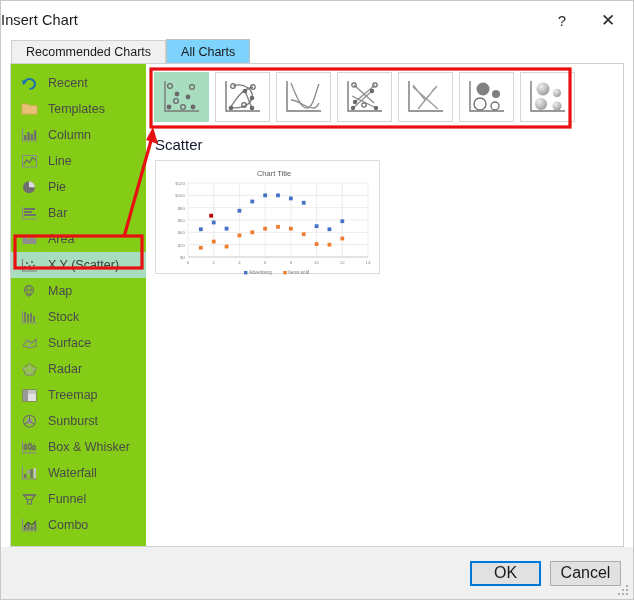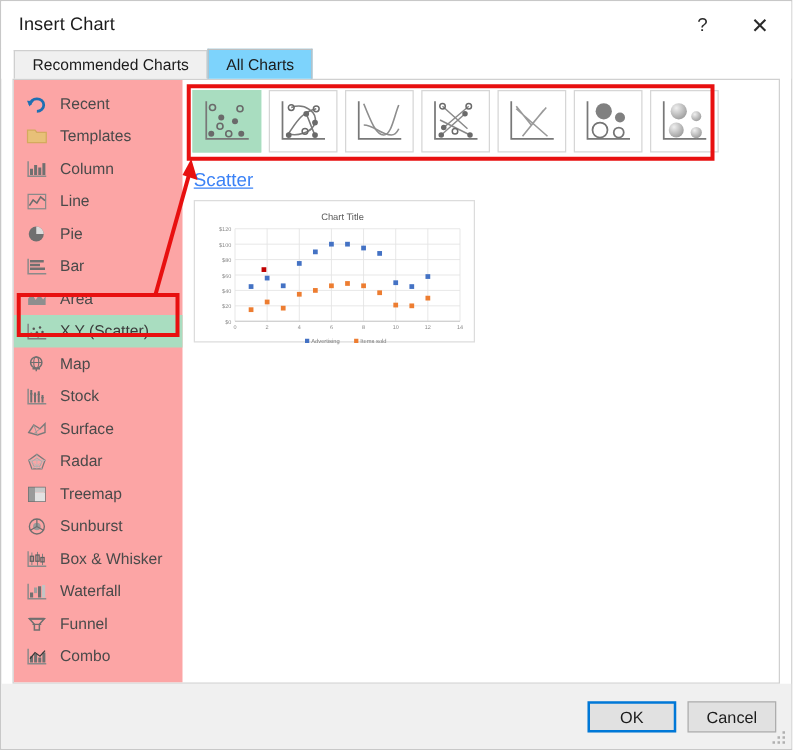--- a/index.html
+++ b/index.html
@@ -20,21 +20,21 @@
   }
   
   .titlebar{
     height:38px;min-height:38px;
     background:#ffffff;
     display:flex;align-items:center;
     position:relative;
   }
   .dlg-title{
     font-size:14.5px;color:#1b1b1b;
-    margin-left:14px;letter-spacing:.1px;
+    letter-spacing:.1px;
   }
   .title-btns{position:absolute;right:0;top:0;height:38px;display:flex;}
   .tbtn{
     width:42px;height:38px;display:flex;align-items:center;justify-content:center;
     color:#2b2b2b;font-size:15px;cursor:default;
   }
   .tbtn.close{width:50px;font-size:17px;font-weight:300;}
 
   
   .tabstrip{
@@ -70,21 +70,21 @@
     flex:1;
     border:1px solid #d0d0d0;
     background:#ffffff;
     box-sizing:border-box;
     display:flex;
     overflow:hidden;
   }
   
   .sidebar{
     width:135px;min-width:135px;
-    background:#fca5a5;
+    background:#84cc16;
     padding-top:6px;
     box-sizing:border-box;
     position:relative;
   }
   .cat{
     height:26px;
     display:flex;align-items:center;
     padding-left:8px;
     font-size:12.5px;color:#4a4a4a;
     cursor:default;
@@ -110,41 +110,41 @@
     width:55px;height:50px;
     border:1px solid #d6d6d6;
     background:#ffffff;
     box-sizing:border-box;
     display:flex;align-items:center;justify-content:center;
     cursor:default;
   }
   .thumb.selected{background:#a9ddc0;border-color:#a9ddc0;}
   .chart-name{
     position:absolute;left:9px;top:72px;
-    font-size:15px;color:#3b82f6;text-decoration:underline;
+    font-size:15px;color:#0f172a;
   }
   .preview-frame{
     position:absolute;left:9px;top:96px;
     width:225px;height:114px;
     border:1px solid #dcdcdc;
     background:#ffffff;
     box-sizing:border-box;
   }
   
   .footer{
     height:52px;min-height:52px;
     background:#f0f0f0;
     display:flex;align-items:center;justify-content:flex-end;
     padding-right:12px;
     gap:9px;
     position:relative;
   }
   .btn{
     width:71px;height:25px;
-    font-size:13px;color:#1b1b1b;
+    font-size:16px;color:#1b1b1b;
     background:#e1e1e1;
     border:1px solid #adadad;
     box-sizing:border-box;
     display:flex;align-items:center;justify-content:center;
     cursor:default;
   }
   .btn.default{
     background:#e1e1e1;
     border:2px solid #0078d7;
   }

